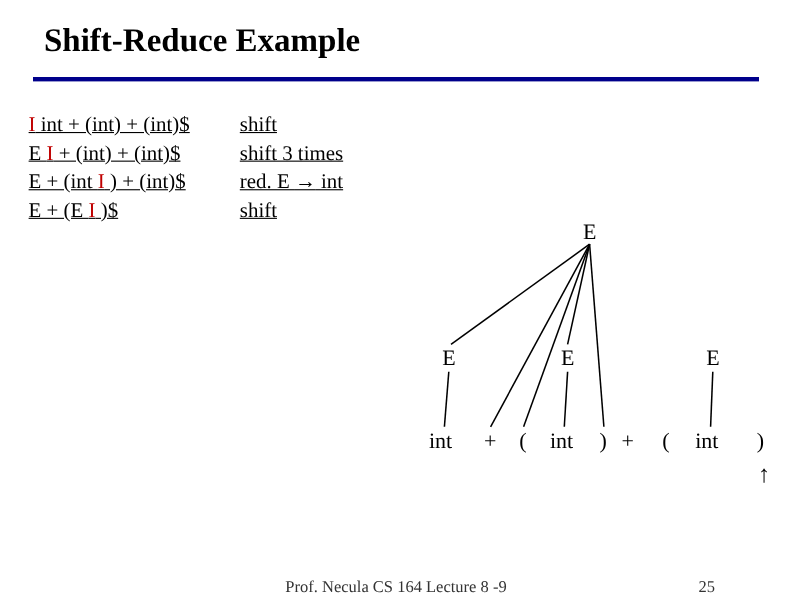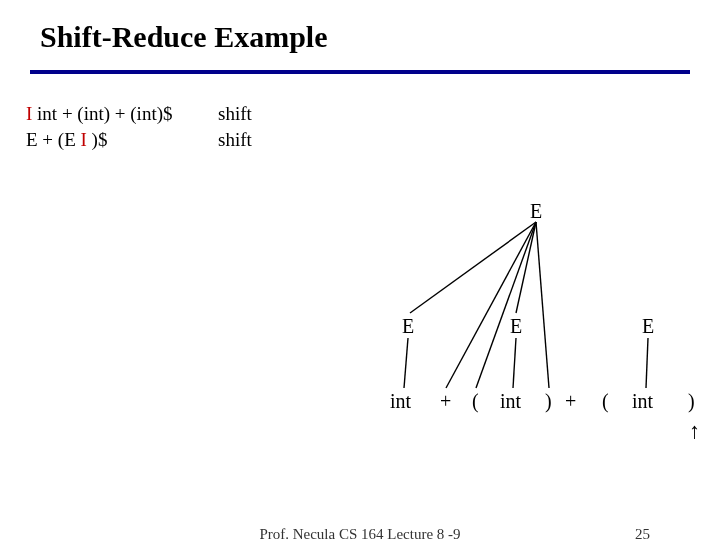--- a/index.html
+++ b/index.html
@@ -35,20 +35,21 @@
   .table {
     position: absolute;
     left: 24px;
     top: 100px;
     font-size: 19px;
   }
   .table td {
     padding: 1px 0;
     vertical-align: top;
     white-space: nowrap;
+    text-decoration: underline;
   }
   .step-col { width: 190px; }
   .act-col  { padding-left: 6px; }
   .cursor { color: #c00000; }
   .arrow  { font-family: Arial, sans-serif; }
 
   .tree {
     position: absolute;
     left: 340px;
     top: 200px;
@@ -104,20 +105,28 @@
   <div class="title">Shift-Reduce Example</div>
   <div class="rule"></div>
 
   <table class="table">
     <tbody id="steps-body">
         <tr>
           <td class="step-col"><span class="cursor">I</span> int + (int) + (int)$</td>
           <td class="act-col">shift</td>
         </tr>
         <tr>
+          <td class="step-col">E <span class="cursor">I</span> + (int) + (int)$</td>
+          <td class="act-col">shift 3 times</td>
+        </tr>
+        <tr>
+          <td class="step-col">E + (int <span class="cursor">I</span> ) + (int)$</td>
+          <td class="act-col">red. E <span class="arrow">→</span> int</td>
+        </tr>
+        <tr>
           <td class="step-col">E + (E <span class="cursor">I</span> )$</td>
           <td class="act-col">shift</td>
         </tr>
       </tbody>
   </table>
 
   <div class="tree">
 
     <div class="node" style="left:190px; top:0px;">E</div>
 

